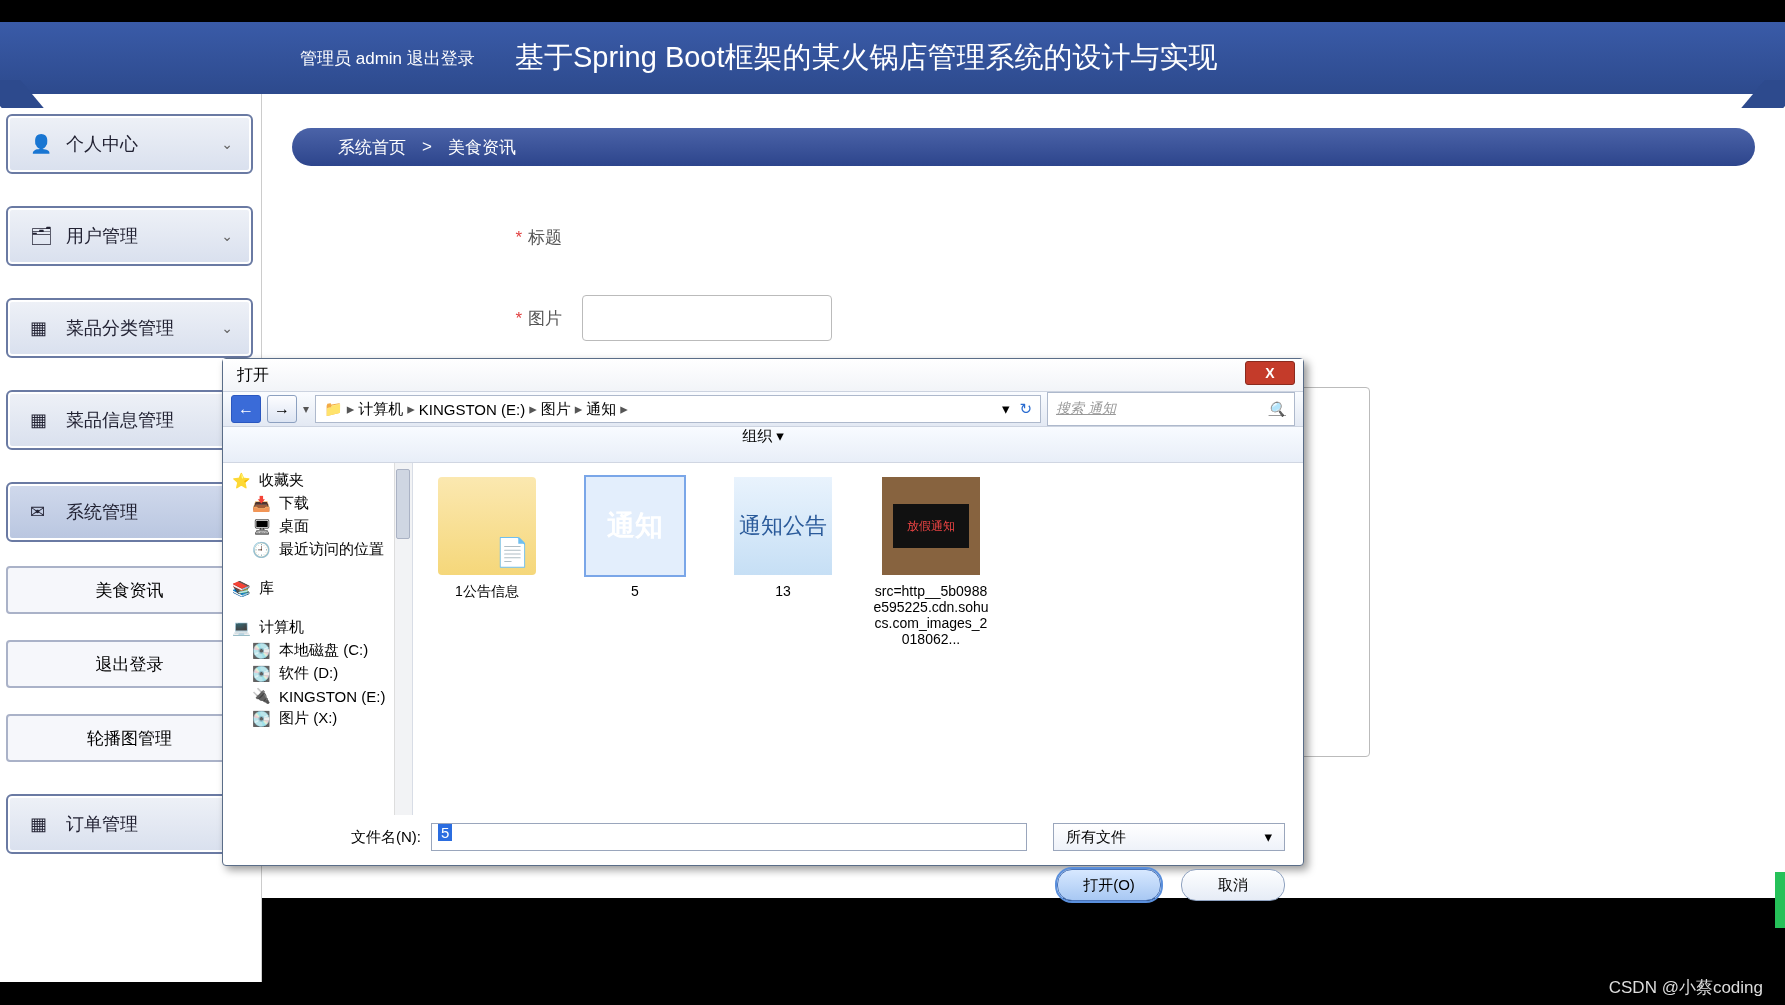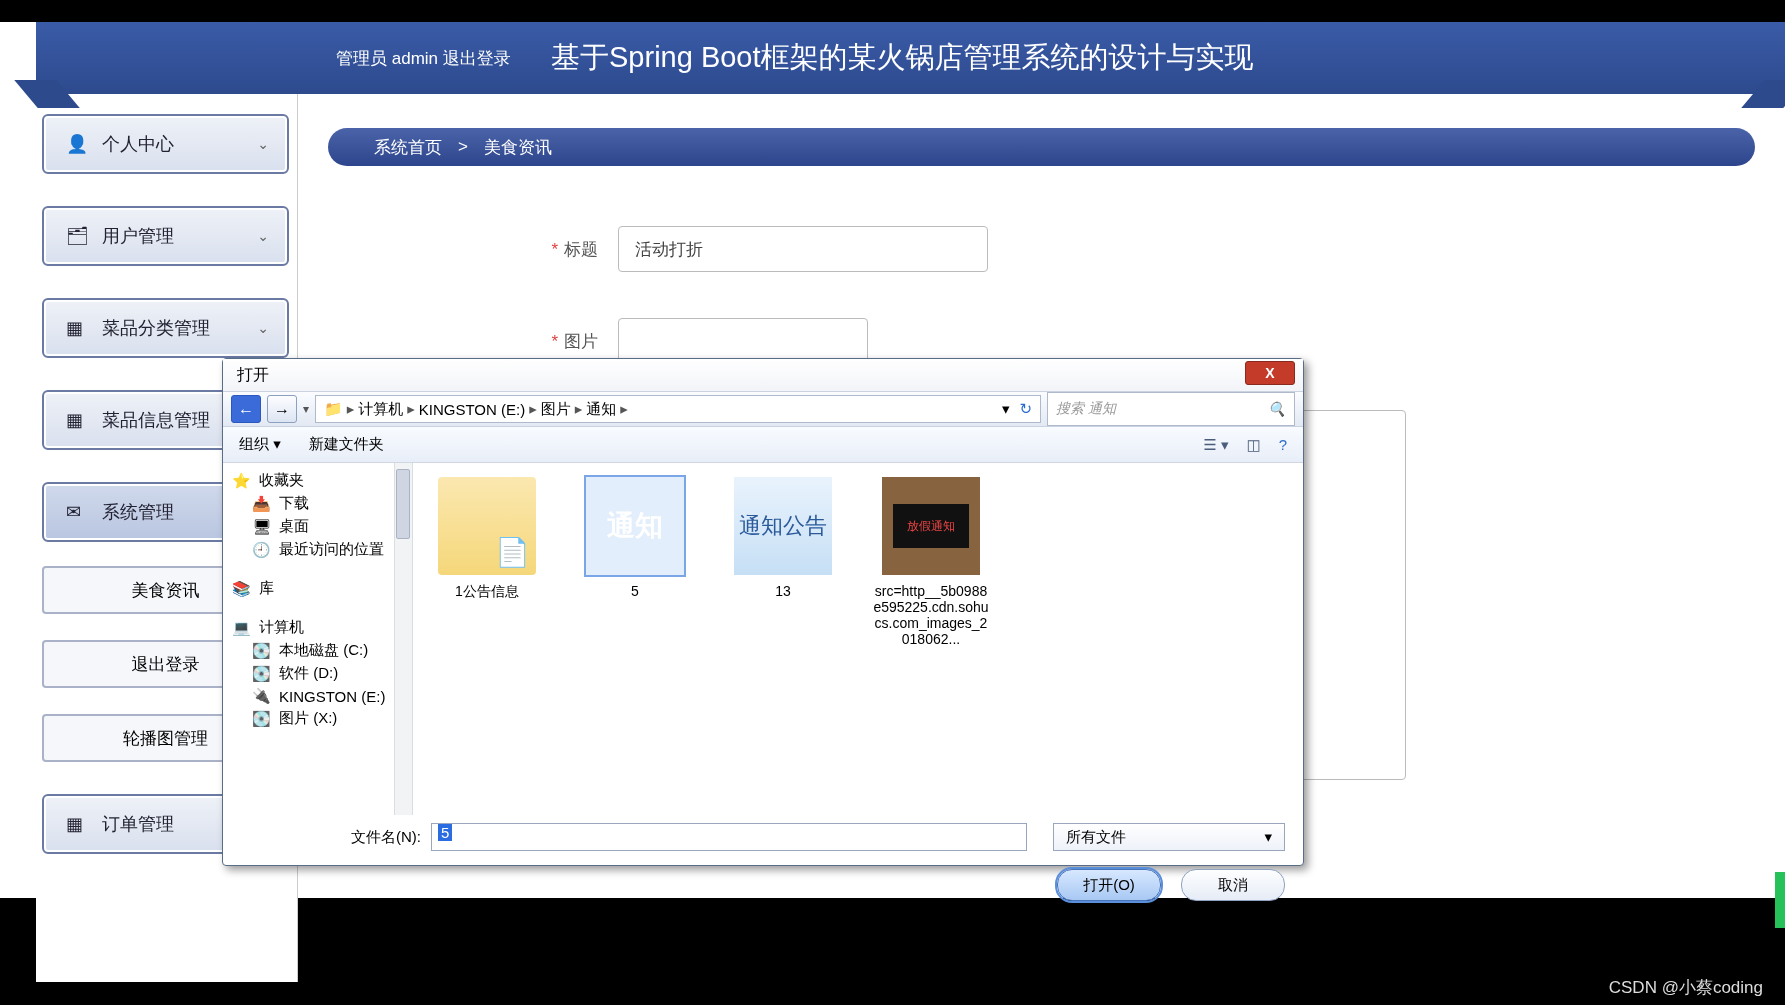--- a/index.html
+++ b/index.html
@@ -1,17 +1,17 @@
 <!DOCTYPE html>
 <html><head>
 <meta charset="utf-8">
 <style>
 * { margin:0; padding:0; box-sizing:border-box; font-family:"Microsoft YaHei",Arial,sans-serif; }
 body { background:#000; width:1785px; height:1005px; overflow:hidden; position:relative; }
-.screen { position:absolute; top:22px; left:0; width:1785px; height:876px; background:#fff;padding-left:36px; }
+.screen { position:absolute; top:22px; left:0; width:1785px; height:876px; background:#fff; }
 .topbar { height:72px; background:linear-gradient(#3a5ba8,#2d4a8d); position:relative; display:flex; align-items:center; padding-left:300px; color:#fff; }
 .topbar .admintxt { position:absolute; left:300px; font-size:17px; top:50%; transform:translateY(-50%); }
 .topbar .titletxt { position:absolute; left:515px; top:50%; transform:translateY(-50%); font-size:29px; font-weight:400; }
 .topbar .wing { position:absolute; bottom:-14px; width:42px; height:28px; background:#2d4a8d; }
 .topbar .wing.l { left:-10px; transform:skewX(40deg); }
 .topbar .wing.r { right:-10px; transform:skewX(-40deg); }
 .main { display:flex; height:888px; }
 .sidebar { width:262px; padding:20px 8px 0 6px; background:#fff; border-right:1px solid #ccc; display:flex; flex-direction:column; gap:32px; }
 .menuitem { height:60px; border:2px solid #6a7aa3; border-radius:6px; background:linear-gradient(#eef1f7,#d9e0ee); display:flex; align-items:center; padding:0 22px; font-size:18px; color:#223; position:relative; box-shadow:inset 0 0 0 2px #fff; }
 .menuitem.expanded { background:linear-gradient(#d0d9ec,#b9c6e0); }
@@ -31,22 +31,22 @@
 .editortools { display:flex; gap:16px; margin-top:6px; padding-left:258px; color:#777;}
 
 .dlg { position:absolute; left:222px; top:358px; width:1082px; height:508px; background:#fff; border:1px solid #5a6d88; box-shadow:4px 4px 8px rgba(0,0,0,.4); border-radius:4px; }
 .dlgtitle { height:32px; background:linear-gradient(#fff,#f2f4f8); display:flex; align-items:center; padding-left:14px; font-size:16px;}
 .dlgclose { position:absolute; right:8px; top:2px; width:50px; height:24px; background:#c43b2a; border:1px solid #8a2a1e; border-radius:3px; color:#fff; display:flex; align-items:center; justify-content:center; font-weight:bold; font-size:14px;}
 .dlgnav { height:36px; background:linear-gradient(#fafcff,#e3e9f3); border-top:1px solid #ccd3e0; border-bottom:1px solid #ccd3e0; display:flex; align-items:center; padding:0 8px; gap:6px;}
 .navbtn { width:30px; height:28px; border:1px solid #8ca0c0; border-radius:3px; display:flex; align-items:center; justify-content:center; background:linear-gradient(#fdfdff,#dde5f3);}
 .navbtn.back{ background:#3a6bd8; color:#fff; border-color:#2a57c0;}
 .addrpath { flex:1; height:28px; border:1px solid #aeb9cc; background:#fff; display:flex; align-items:center; padding:0 8px; font-size:15px; gap:4px;}
 .addrpath .sep{ color:#555;}
-.searchbox { width:248px; height:28px; border:1px solid #aeb9cc; background:#fff; display:flex; align-items:center; padding:16px 8px; color:#999; font-style:italic; font-size:14px; justify-content:space-between;}
-.dlgtools { height:36px; background:linear-gradient(#f8fbff,#e8eef8); border-bottom:1px solid #d0d6e2; display:flex; align-items:center; padding:0 16px; font-size:15px; gap:28px;}
+.searchbox { width:248px; height:28px; border:1px solid #aeb9cc; background:#fff; display:flex; align-items:center; padding:16px 8px; color:#999; font-style:italic; font-size:14px; justify-content:space-between;text-decoration:underline;}
+.dlgtools { height:36px; background:linear-gradient(#f8fbff,#e8eef8); border-bottom:1px solid #d0d6e2; display:flex; align-items:center; padding:0 16px; font-size:15px; gap:28px;flex-direction:column;}
 .dlgtools .right { margin-left:auto; display:flex; gap:18px; color:#4a5d7a;}
 .dlgbody { display:flex; height:352px;}
 .dlgside { width:190px; border-right:1px solid #d8dde6; padding:6px 4px; font-size:15px; overflow:hidden; position:relative;}
 .dlgside .grp{ margin-bottom:16px;}
 .dlgside .grphdr{ display:flex; align-items:center; gap:8px; font-weight:500; padding:2px 6px;}
 .dlgside .node{ display:flex; align-items:center; gap:8px; padding:2px 6px 2px 26px;}
 .dlgside .ic{ width:18px; display:inline-flex; justify-content:center;}
 .sbarfake{ position:absolute; right:0; top:0; width:18px; height:100%; background:#f2f3f5; border-left:1px solid #ddd;}
 .sbarthumb{ position:absolute; right:2px; top:6px; width:14px; height:70px; background:#cfd6e2; border:1px solid #aab2c4; border-radius:2px;}
 .dlgfiles { flex:1; background:#fff; padding:14px; display:flex; align-items:flex-start; gap:28px;}
@@ -123,21 +123,20 @@
     <div class="content">
       <div class="crumbbar">
         <span>系统首页</span>
         <span>&gt;</span>
         <span>美食资讯</span>
       </div>
 
       <div class="form">
         <div class="formrow">
           <div class="lbl"><span class="req">*</span><span>标题</span></div>
-          <input class="textinput" value="活动打折" style="">
         </div>
         <div class="formrow">
           <div class="lbl"><span class="req">*</span><span>图片</span></div>
           <div class="fileslot"></div>
         </div>
         <div class="formrow" style="align-items:flex-start">
           <div class="lbl"></div>
           <div class="editor"></div>
         </div>
       </div>

